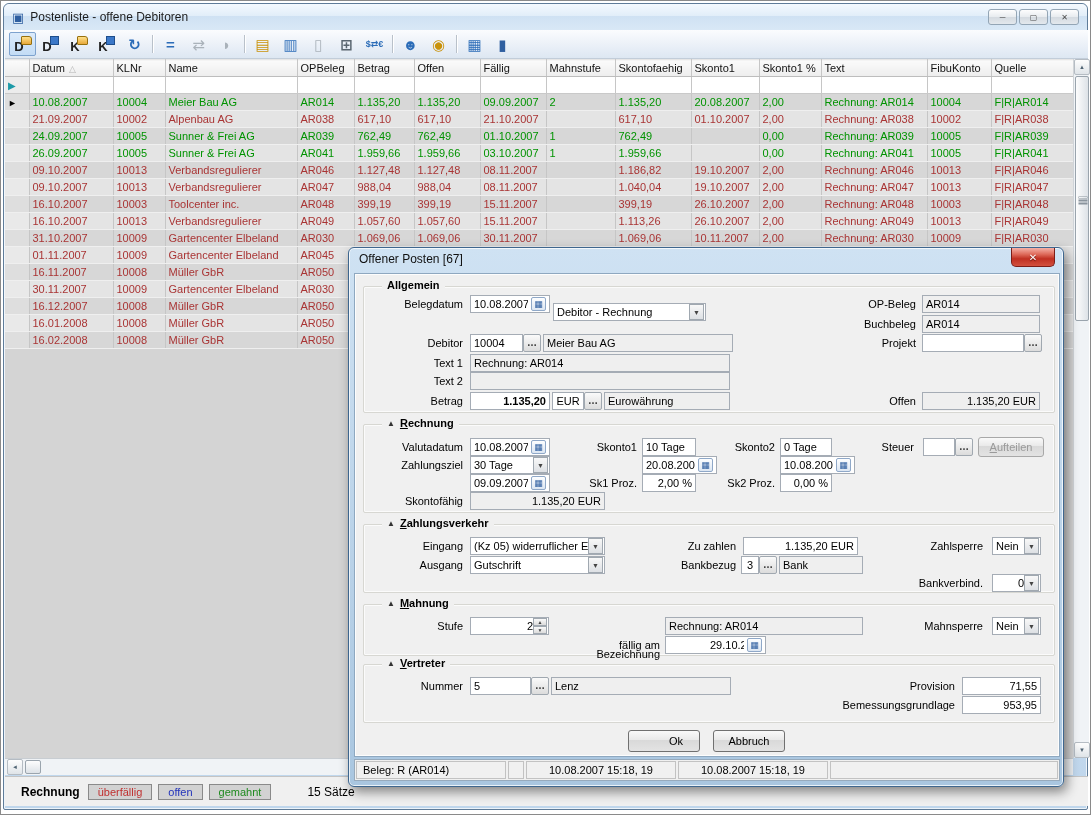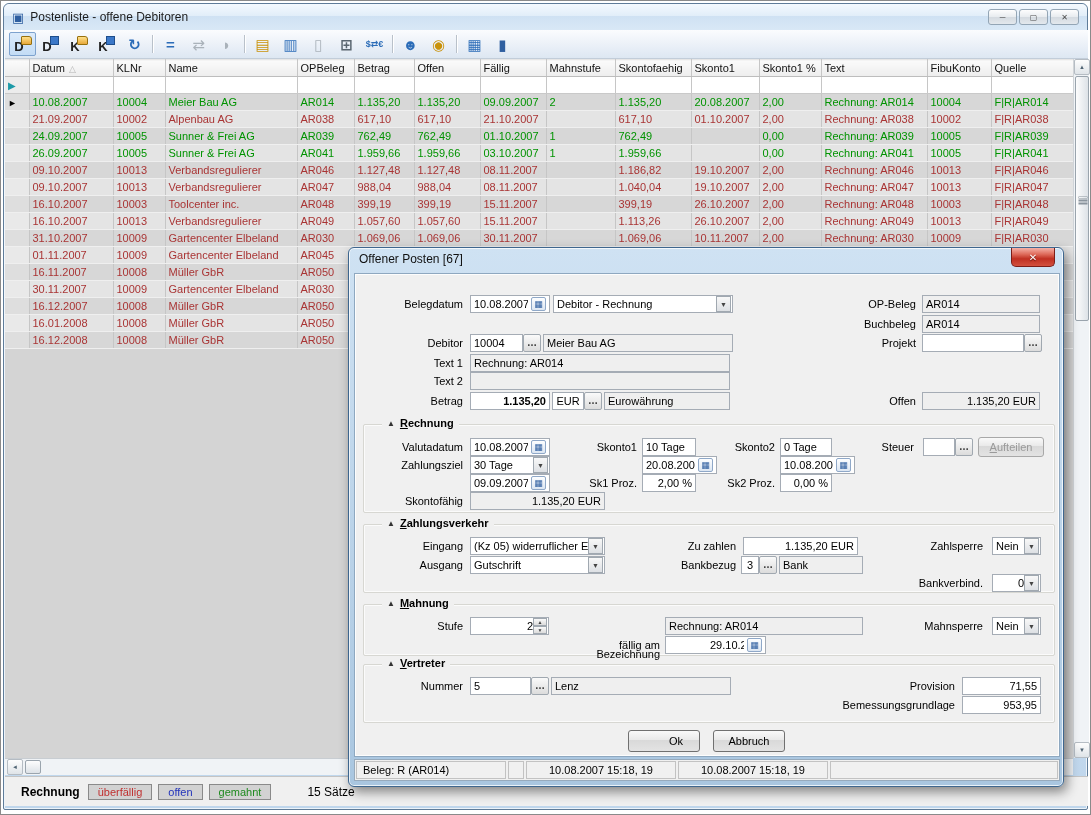--- a/index.html
+++ b/index.html
@@ -536,21 +536,21 @@
               <td class="num"></td>
               <td></td>
               <td class="num"></td>
               <td></td>
               <td></td>
               <td></td>
             </tr>
 
             <tr class="red">
               <td class="sel"><span class="rmark"></span></td>
-              <td>16.12.2008</td>
+              <td>16.02.2008</td>
               <td>10008</td>
               <td>Müller GbR</td>
               <td>AR050</td>
               <td class="num"></td>
               <td class="num"></td>
               <td></td>
               <td class="num"></td>
               <td class="num"></td>
               <td></td>
               <td class="num"></td>
@@ -588,26 +588,31 @@
       <span class="mcount">15 Sätze</span>
     </div>
   </div>
 
   <div class="dialog">
     <span class="dlg-title">Offener Posten [67]</span>
     <span class="dlg-close">✕</span>
 
     <div class="dlg-body">
 
+      <div class="grp" style="top:12px;height:127px;">
+        <span class="grp-label">
+            <span>Allgemein</span>
+          </span>
+      </div>
       <span class="dlbl" style="left:8px;top:21px;width:100px;">Belegdatum</span>
       <span class="fld" style="left:115px;top:21px;width:80px;">
         <span class="ftext">10.08.2007</span>
         <span class="calbtn">▦</span>
       </span>
-      <span class="fld" style="left:198px;top:21px;width:180px;">
+      <span class="fld" style="left:198px;top:29px;width:153px;">
         <span class="ftext">Debitor - Rechnung</span>
         <span class="ddbtn">▼</span>
       </span>
       <span class="dlbl" style="left:460px;top:21px;width:101px;">OP-Beleg</span>
       <span class="fld ro" style="left:567px;top:21px;width:118px;">
           <span class="ftext">AR014</span>
         </span>
       <span class="dlbl" style="left:460px;top:41px;width:101px;">Buchbeleg</span>
       <span class="fld ro" style="left:567px;top:41px;width:118px;">
           <span class="ftext">AR014</span>

